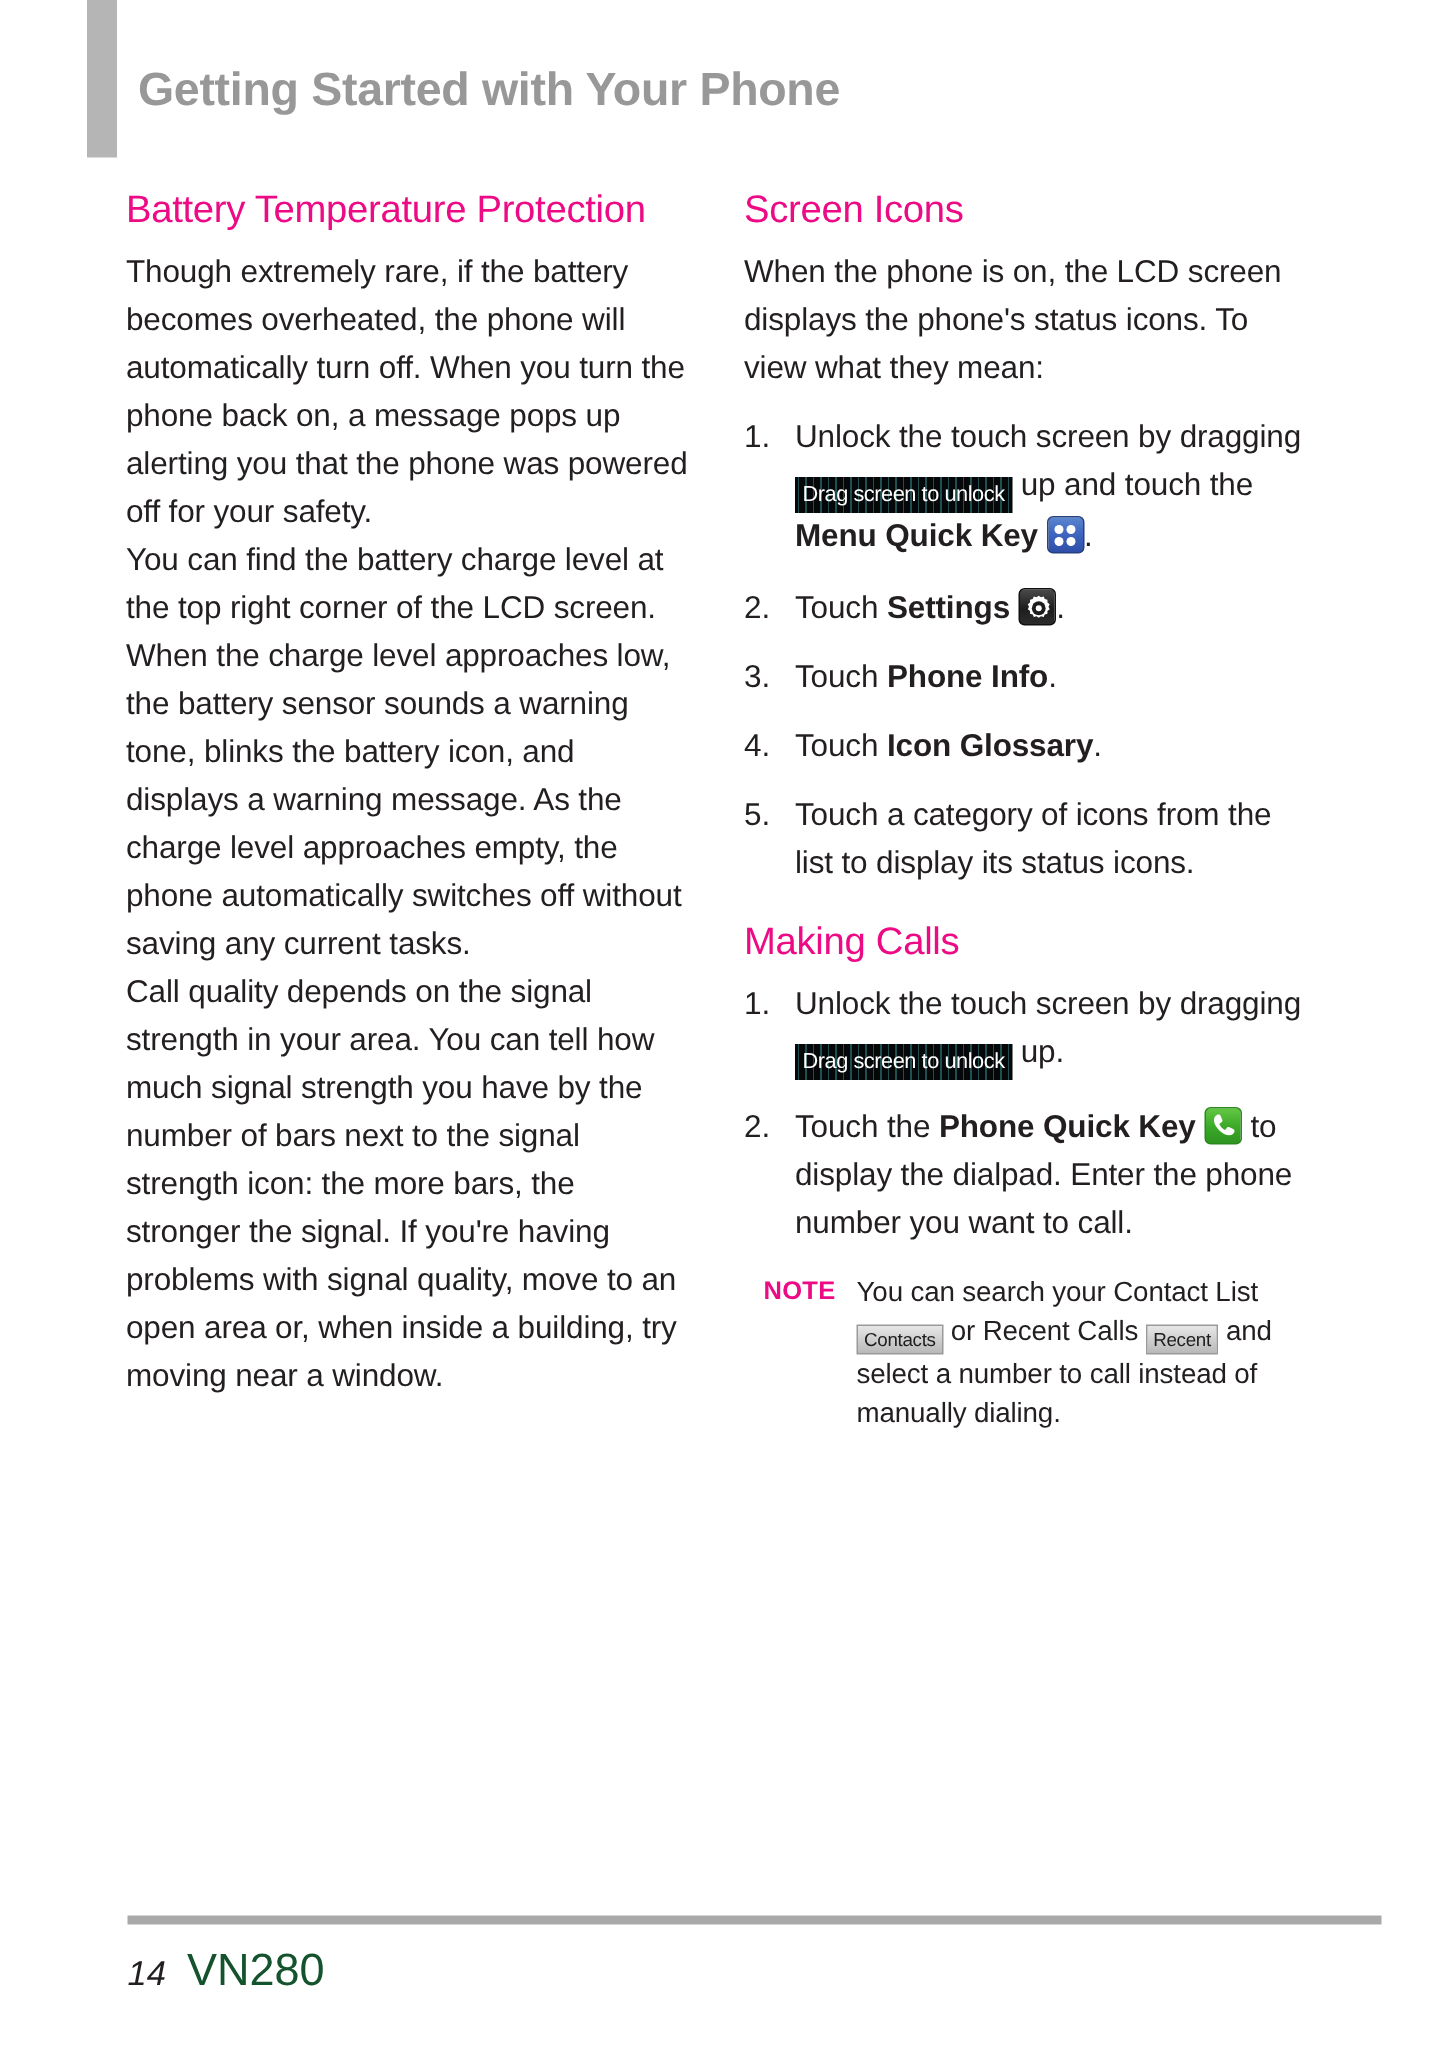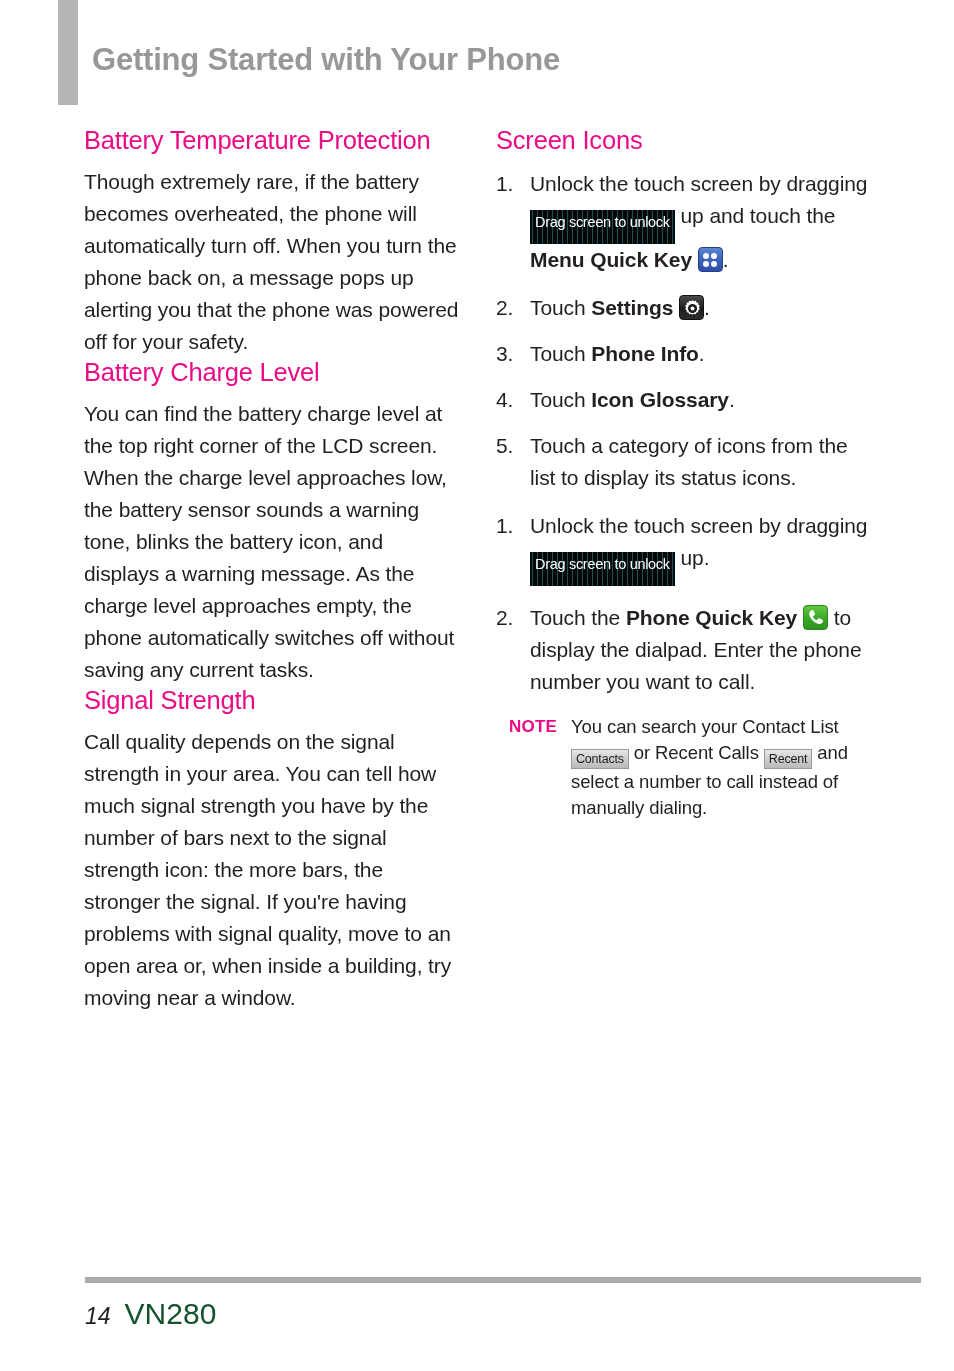--- a/index.html
+++ b/index.html
@@ -101,21 +101,21 @@
     display: inline-block;
     vertical-align: -4px;
     background: #050708;
     background-image: repeating-linear-gradient(90deg,
         rgba(0,0,0,0) 0px, rgba(0,0,0,0) 2px,
         rgba(34,92,96,0.85) 2px, rgba(34,92,96,0.85) 3px,
         rgba(0,0,0,0) 3px, rgba(0,0,0,0) 5px);
     color: #ffffff;
     font-size: 14.5px;
     line-height: 24px;
-    height: 34px;
+    height: 24px;
     padding: 0 5px;
     letter-spacing: -0.3px;
     white-space: nowrap;
     font-family: "Liberation Sans", sans-serif;
     font-weight: 400;
   }
 
   .icon-sq {
     display: inline-block;
     vertical-align: -5px;
@@ -223,30 +223,29 @@
 <div class="header-bar"></div>
 <div class="header-title">Getting Started with Your Phone</div>
 
 <div class="columns">
 
   <div class="col">
 
     <h2 class="sec">Battery Temperature Protection</h2>
     <p class="body">Though extremely rare, if the battery becomes overheated, the phone will automatically turn off. When you turn the phone back on, a message pops up alerting you that the phone was powered off for your safety.</p>
 
-    <h2 class="sec sec-gap">Battery Charge Level</h2>
     <p class="body">You can find the battery charge level at the top right corner of the LCD screen. When the charge level approaches low, the battery sensor sounds a warning tone, blinks the battery icon, and displays a warning message. As the charge level approaches empty, the phone automatically switches off without saving any current tasks.</p>
 
-    <h2 class="sec sec-gap">Signal Strength</h2>
     <p class="body">Call quality depends on the signal strength in your area. You can tell how much signal strength you have by the number of bars next to the signal strength icon: the more bars, the stronger the signal. If you're having problems with signal quality, move to an open area or, when inside a building, try moving near a window.</p>
   </div>
 
   <div class="col">
 
     <h2 class="sec">Screen Icons</h2>
+    <p class="body">When the phone is on, the LCD screen displays the phone's status icons. To view what they mean:</p>
 
     <ol class="steps">
 
       <li>
         <span>Unlock the touch screen by dragging</span>
         <span class="chip-unlock">Drag screen to unlock</span>
         <span>up and touch the</span>
         <b>Menu Quick Key</b>
         <span class="icon-sq icon-menu"><i></i><i></i><i></i><i></i></span><span>.</span>
       </li>
@@ -273,20 +272,21 @@
       <li class="tight">
         <span>Touch</span>
         <b>Icon Glossary</b><span>.</span>
       </li>
 
       <li>
         <span>Touch a category of icons from the list to display its status icons.</span>
       </li>
     </ol>
 
+    <h2 class="sec" style="margin-top:22px">Making Calls</h2>
 
     <ol class="steps" style="margin-top:6px">
       <li>
         <span>Unlock the touch screen by dragging</span>
         <span class="chip-unlock">Drag screen to unlock</span>
         <span>up.</span>
       </li>
 
       <li>
         <span>Touch the</span>

